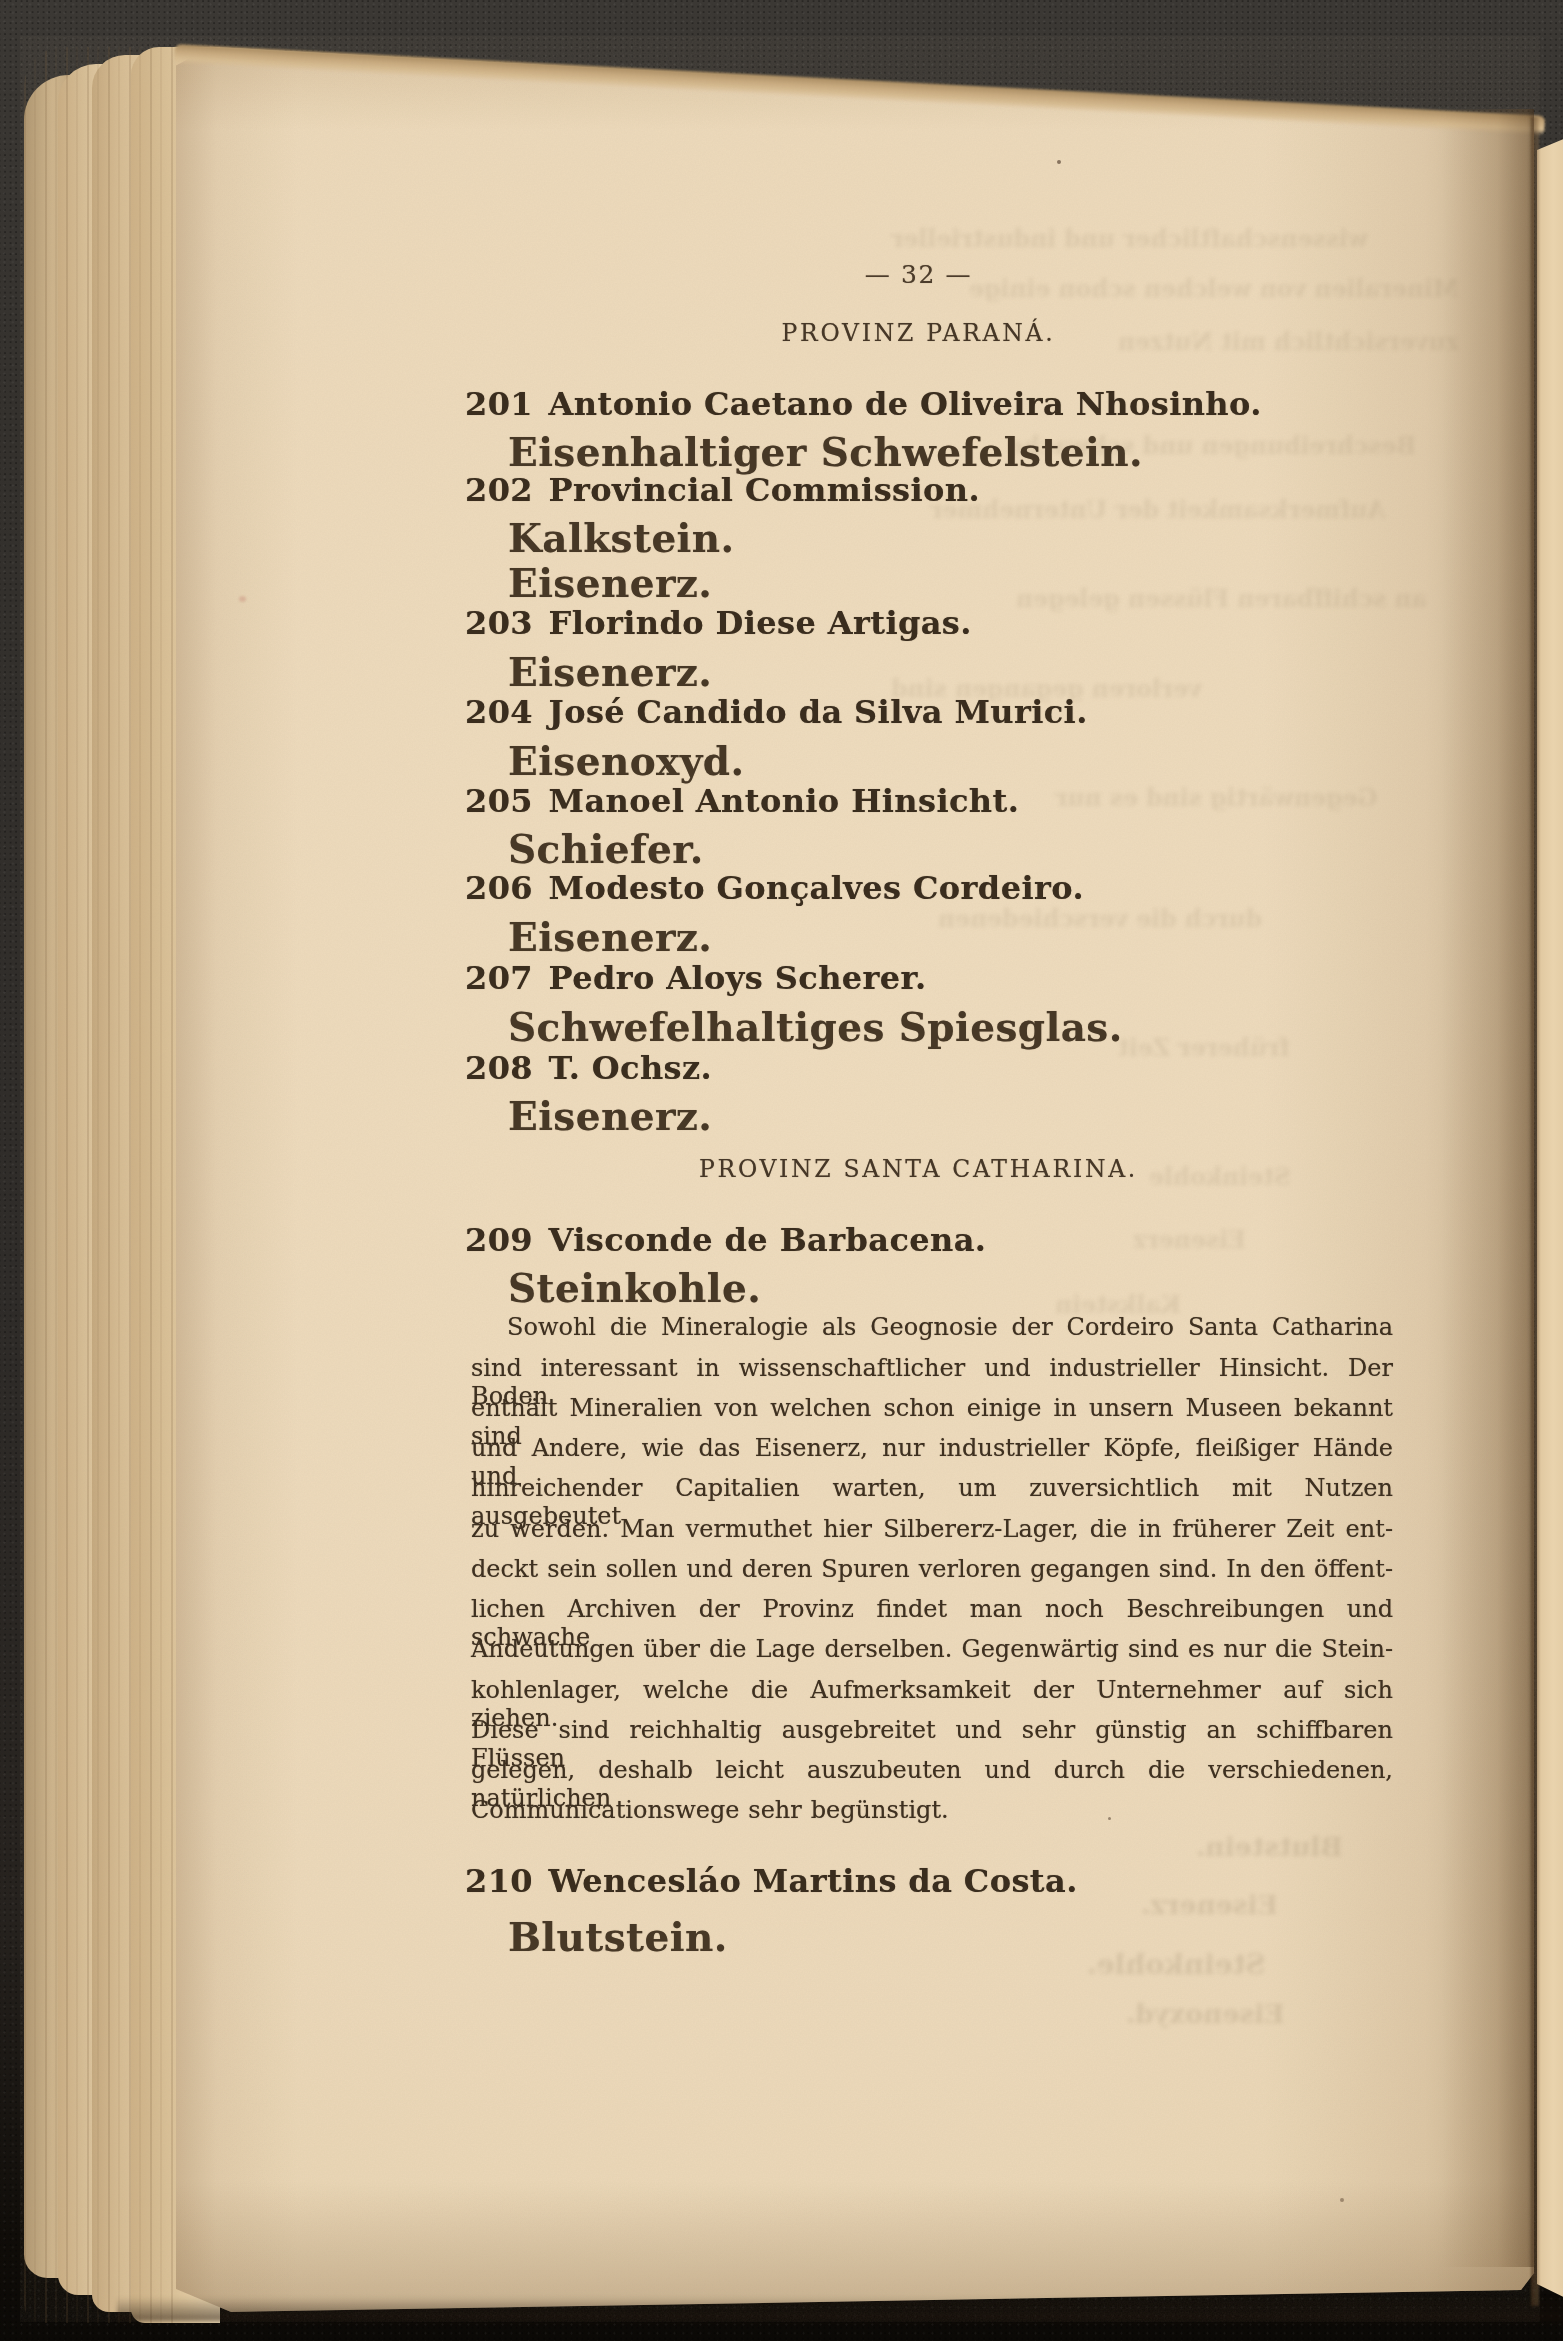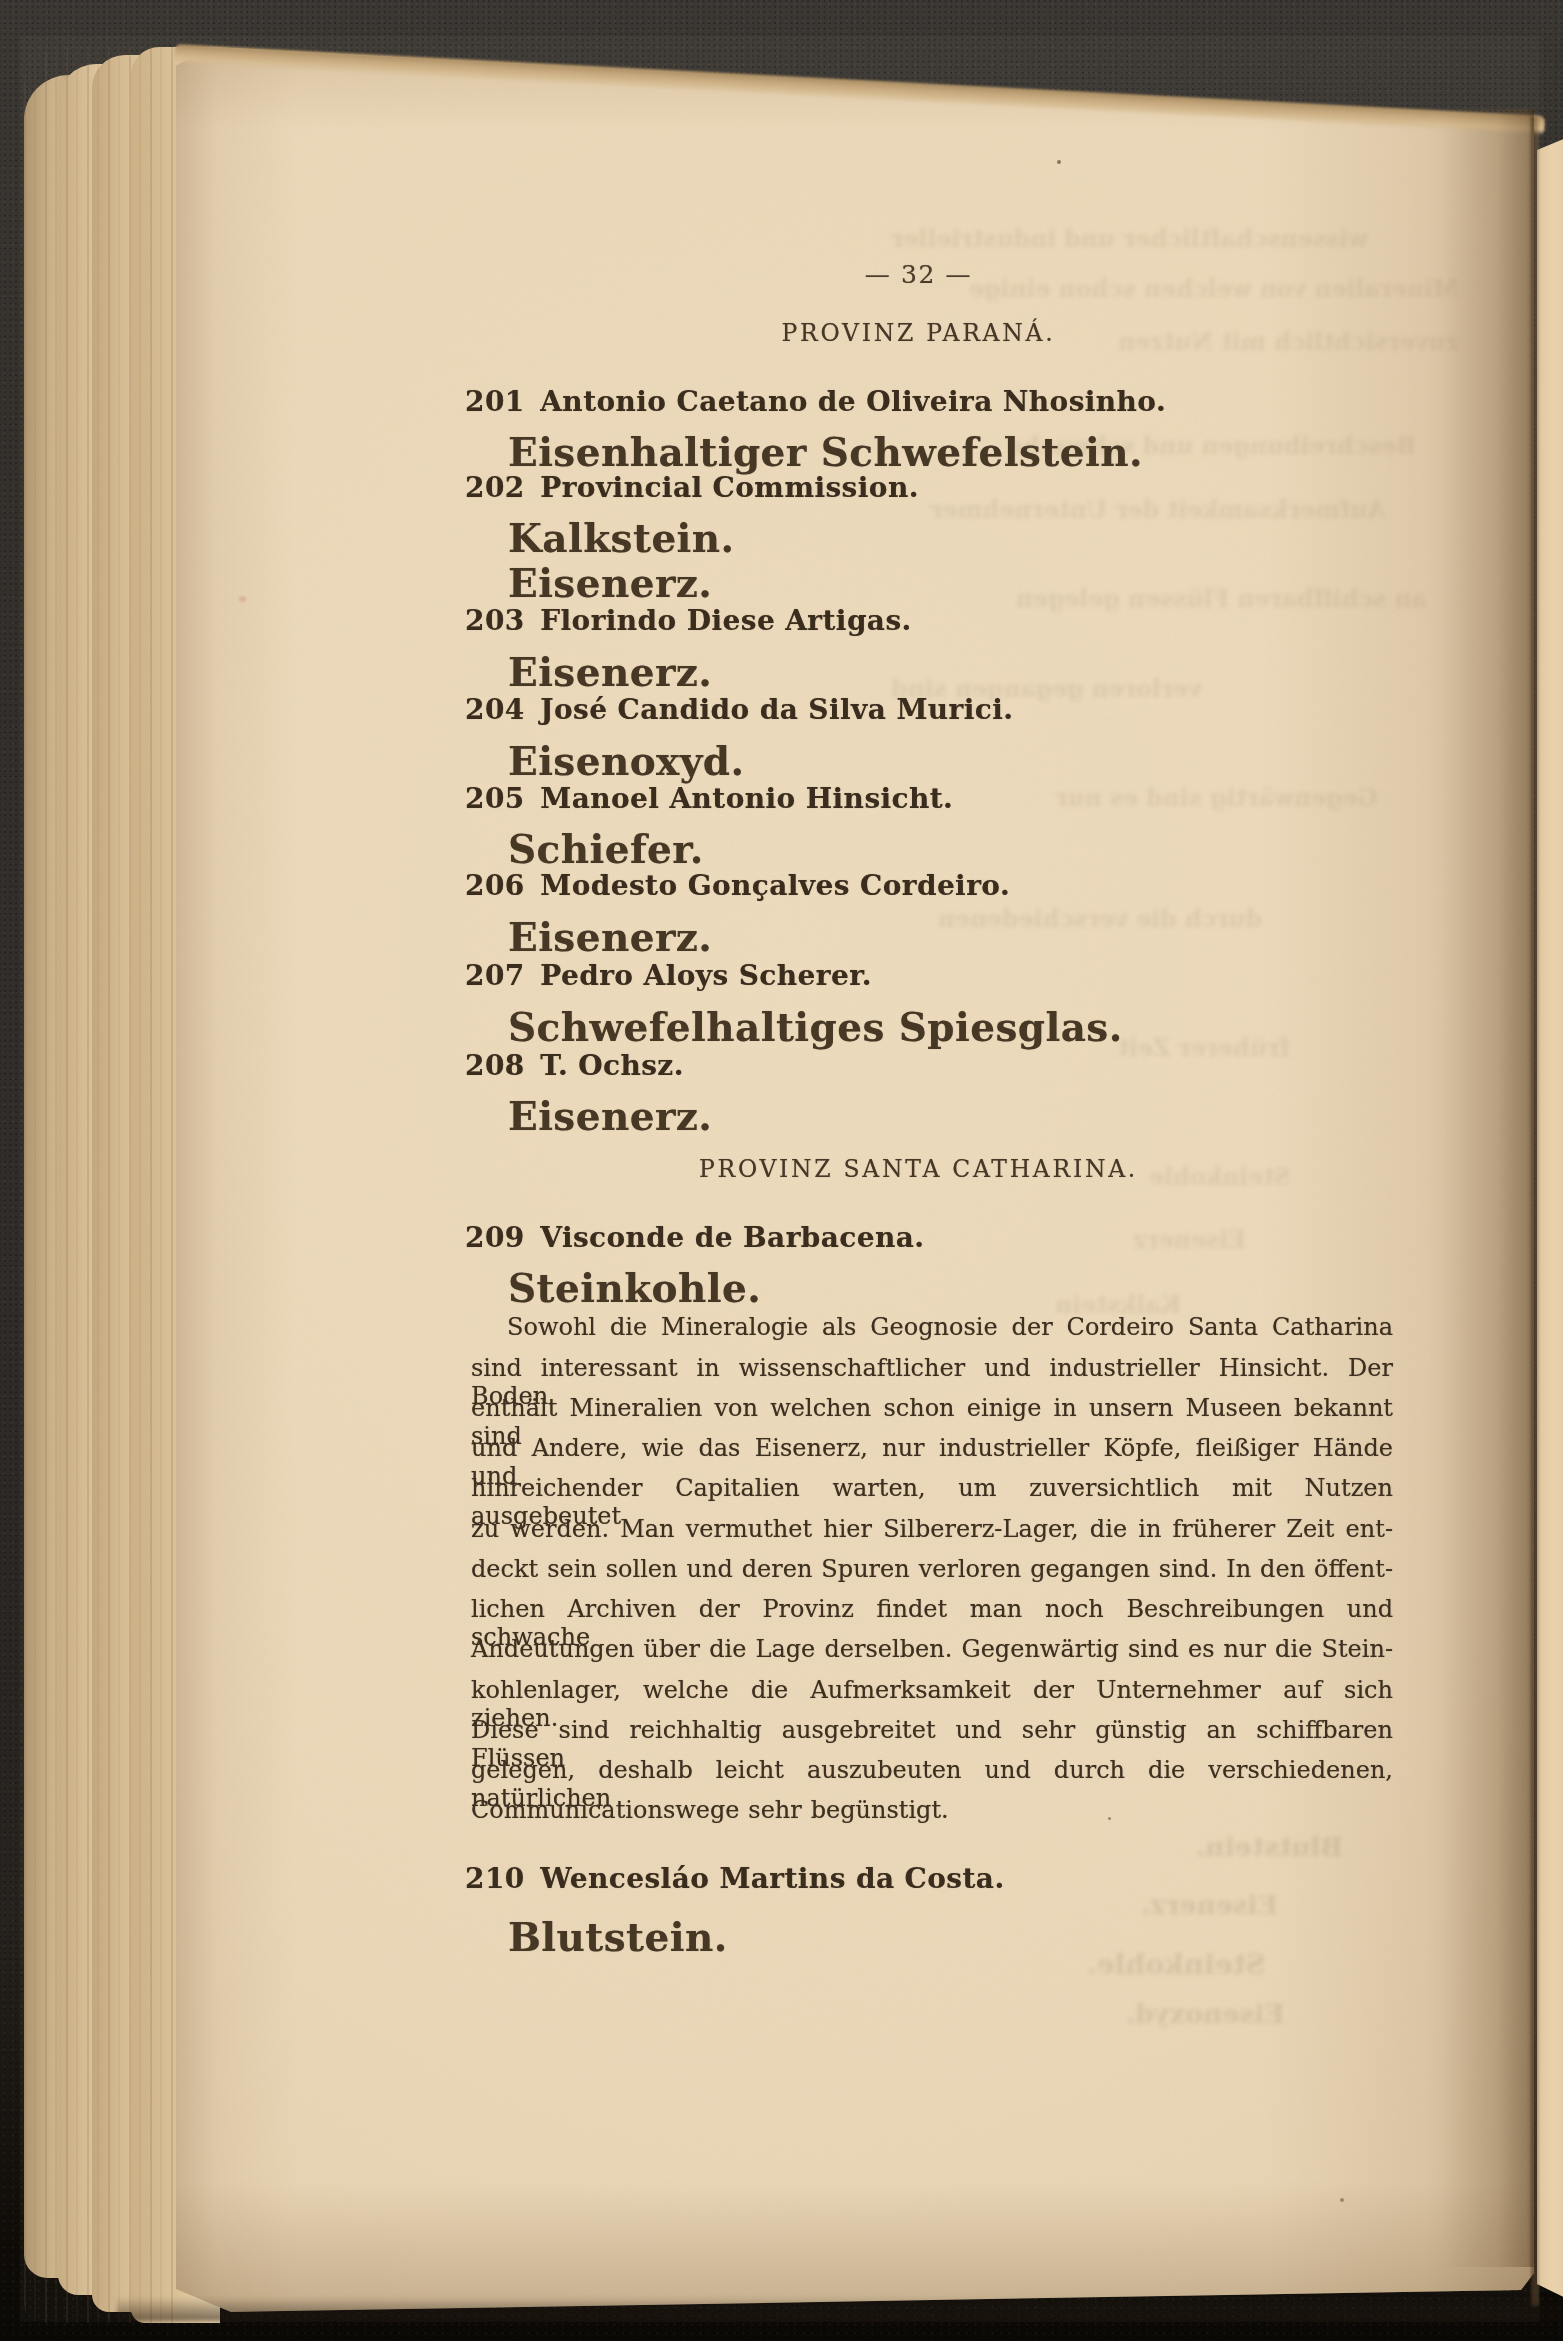--- a/index.html
+++ b/index.html
@@ -53,21 +53,21 @@
   
   .ghost{position:absolute;z-index:8;font-family:"DejaVu Serif",serif;font-weight:700;
     color:#8d7a5c;opacity:.16;filter:blur(1.9px);transform:scaleX(-1);white-space:nowrap;}
   .ghost.strong{opacity:.22;filter:blur(2.2px);}
   
   .pagenum{position:absolute;left:469px;top:260px;width:899px;z-index:9;text-align:center;
     font-size:25px;letter-spacing:1.6px;color:#4c3c2b;text-shadow:0 0 0.8px rgba(70,54,36,.5);}
   .heading{position:absolute;left:469px;width:899px;z-index:9;text-align:center;white-space:nowrap;
     font-size:23.5px;letter-spacing:2.7px;color:#463727;text-shadow:0 0 0.8px rgba(70,54,36,.55);}
   .bold-line{position:absolute;left:465px;z-index:9;white-space:nowrap;
-    font-size:28px;font-weight:700;letter-spacing:0.4px;color:#3a2d1e;text-shadow:0 0 0.8px rgba(58,45,30,.5);}
+    font-size:32px;font-weight:700;letter-spacing:0.4px;color:#3a2d1e;text-shadow:0 0 0.8px rgba(58,45,30,.5);}
   .bold-line .no{margin-right:15.6px;}
   .mineral{position:absolute;left:508px;z-index:9;white-space:nowrap;
     font-size:39px;font-weight:700;letter-spacing:0.4px;color:#473826;text-shadow:0 0 0.8px rgba(71,56,38,.45);}
   .fline{position:absolute;left:471px;width:922px;z-index:9;
     font-size:24px;font-weight:400;color:#3e3020;word-spacing:1.2px;
     text-align:justify;text-align-last:justify;text-shadow:0 0 0.8px rgba(62,48,32,.55);}
   .fline.first{text-indent:36px;}
   .fline.last{text-align-last:left;}
 </style>
 </head>

